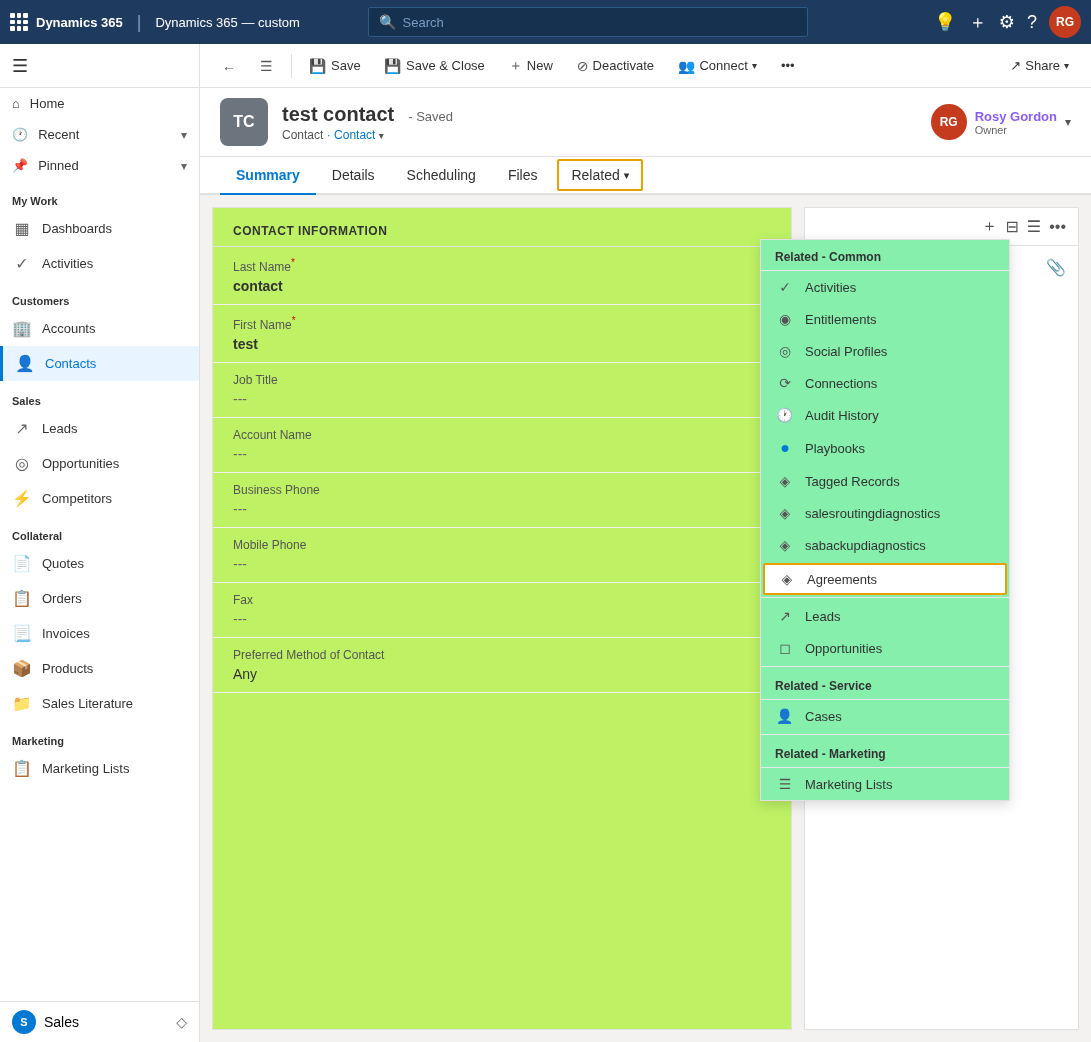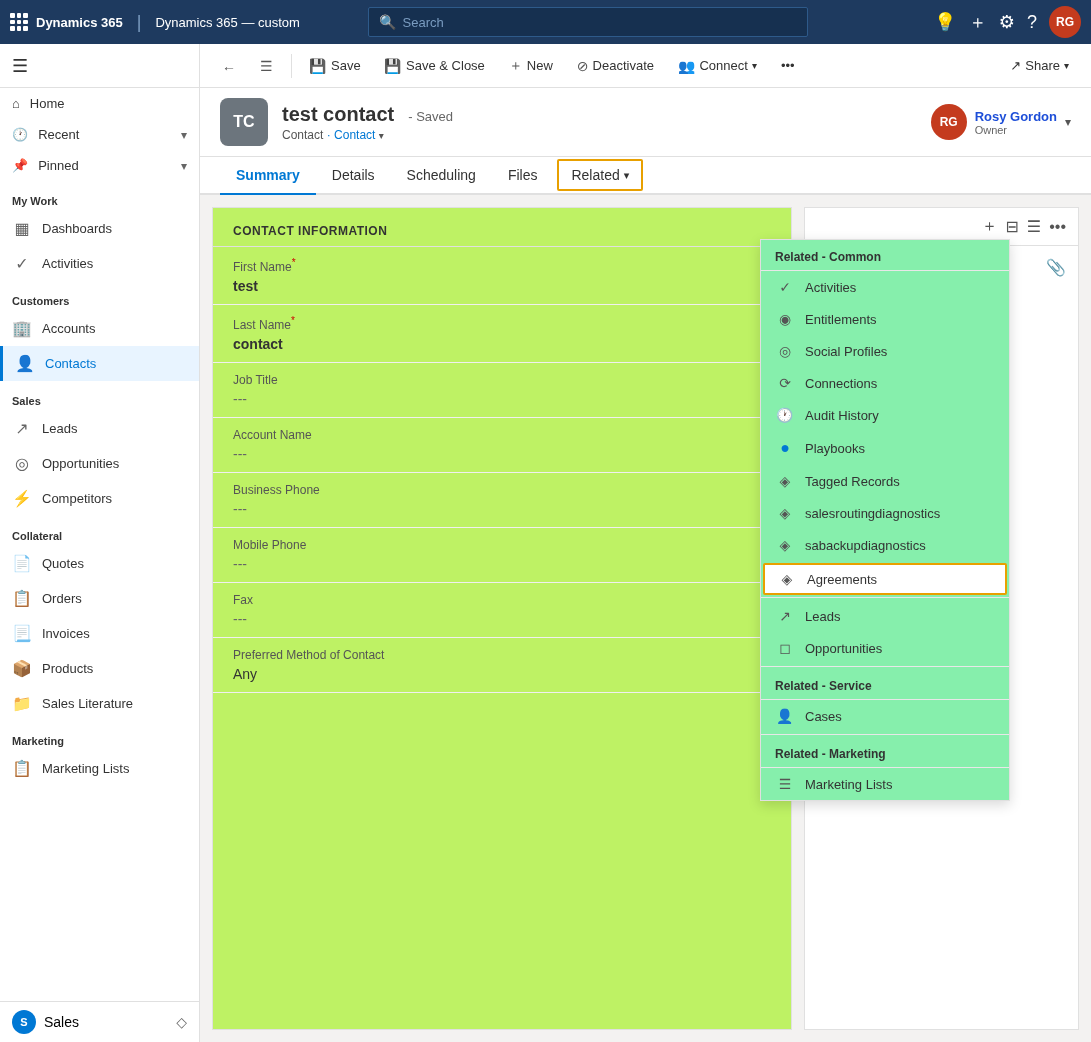--- a/index.html
+++ b/index.html
@@ -144,21 +144,21 @@
       background: #6c757d;
       color: white; font-size: 16px; font-weight: 700;
       display: flex; align-items: center; justify-content: center;
     }
     .record-title { font-size: 20px; font-weight: 600; color: #333; }
     .record-saved { font-size: 13px; color: #666; margin-left: 8px; font-weight: 400; }
     .record-type { font-size: 12px; color: #555; margin-top: 2px; }
     .record-type span { color: #0078d4; cursor: pointer; }
     .record-owner-area { margin-left: auto; display: flex; align-items: center; gap: 8px; }
     .owner-avatar { width: 36px; height: 36px; border-radius: 50%; background: #c43b1e; color: white; font-size: 12px; font-weight: 700; display: flex; align-items: center; justify-content: center; }
-    .owner-info { font-size: 13px; font-weight: 600; color: #1d4ed8; }
+    .owner-info { font-size: 13px; font-weight: 600; color: #8b5cf6; }
     .owner-label { font-size: 11px; color: #666; }
 
     
     .tabs-bar {
       background: #fff;
       border-bottom: 2px solid #e0e0e0;
       display: flex;
       align-items: center;
       padding: 0 20px;
       flex-shrink: 0;
@@ -463,26 +463,26 @@
         <span style="font-size:11px;">▾</span>
       </div>
     </div>
 
     <div class="page-body">
 
       <div class="form-section">
         <div class="form-section-title">CONTACT INFORMATION</div>
 
         <div class="form-field">
+          <div class="form-label">Last Name<sup>*</sup></div>
+          <div class="form-value bold">contact</div>
+        </div>
+        <div class="form-field">
           <div class="form-label">First Name<sup>*</sup></div>
           <div class="form-value bold">test</div>
-        </div>
-        <div class="form-field">
-          <div class="form-label">Last Name<sup>*</sup></div>
-          <div class="form-value bold">contact</div>
         </div>
         <div class="form-field">
           <div class="form-label">Job Title</div>
           <div class="form-value dash">---</div>
         </div>
         <div class="form-field">
           <div class="form-label">Account Name</div>
           <div class="form-value dash">---</div>
         </div>
         <div class="form-field">

